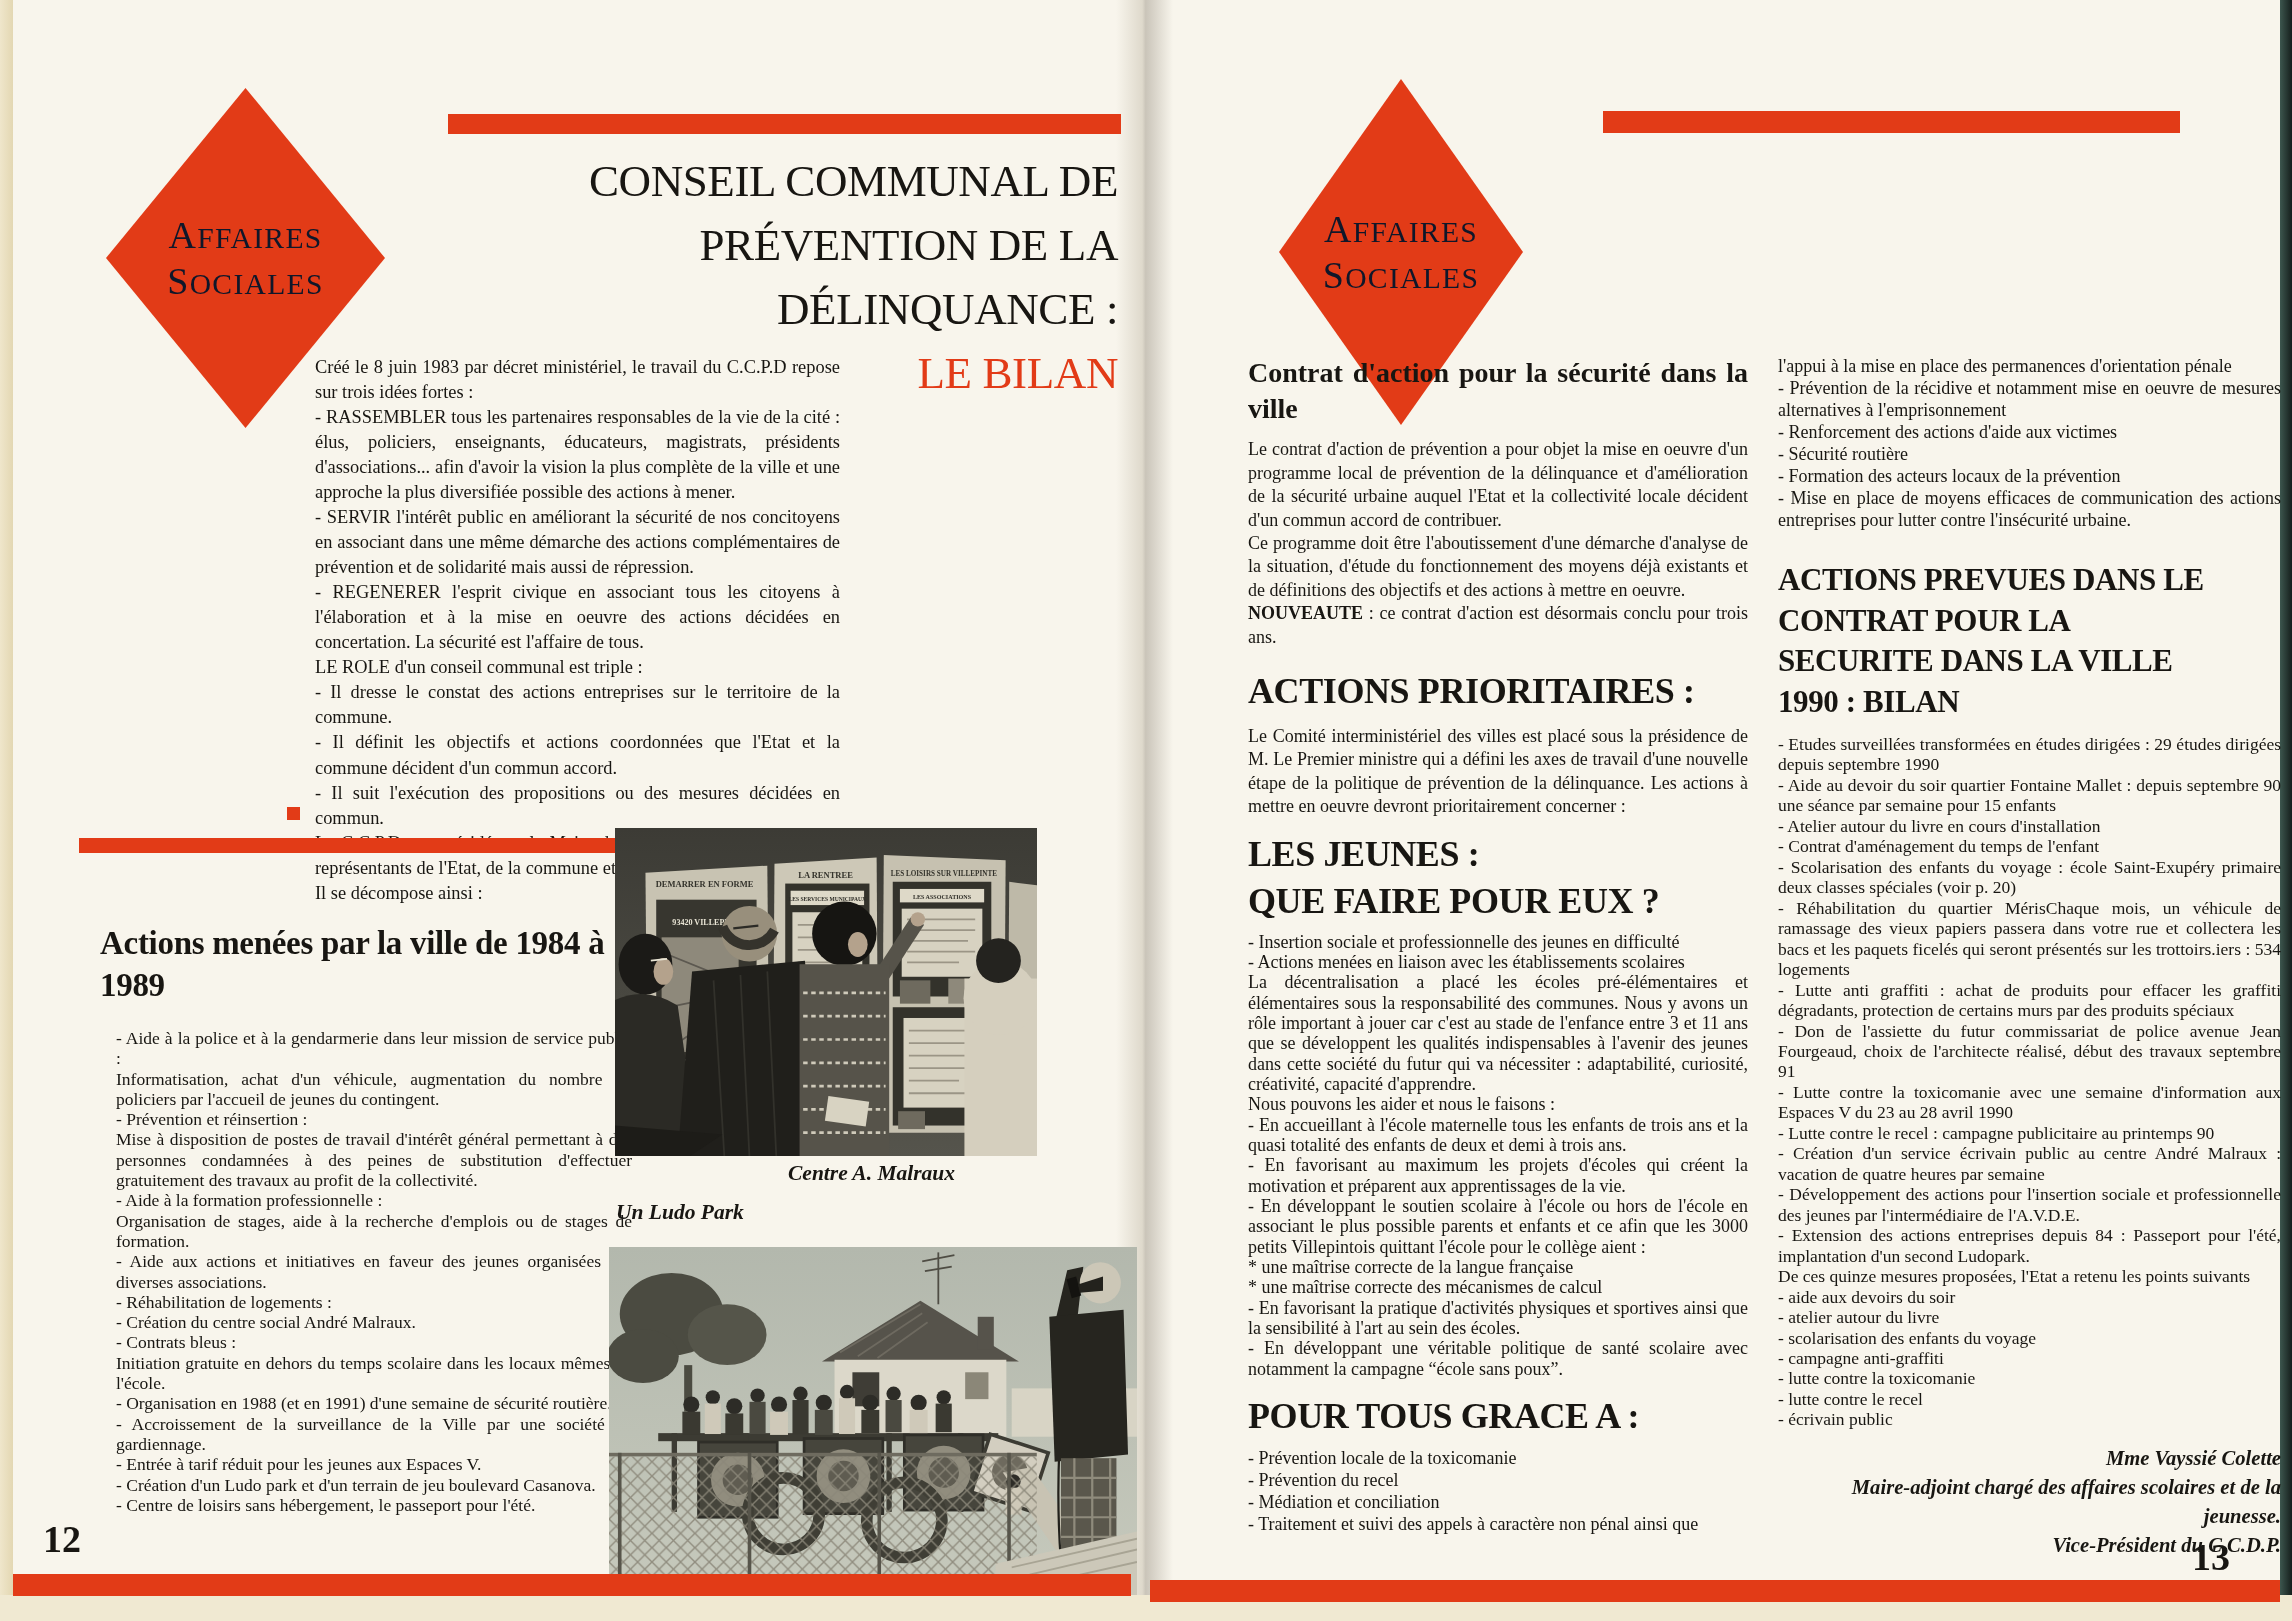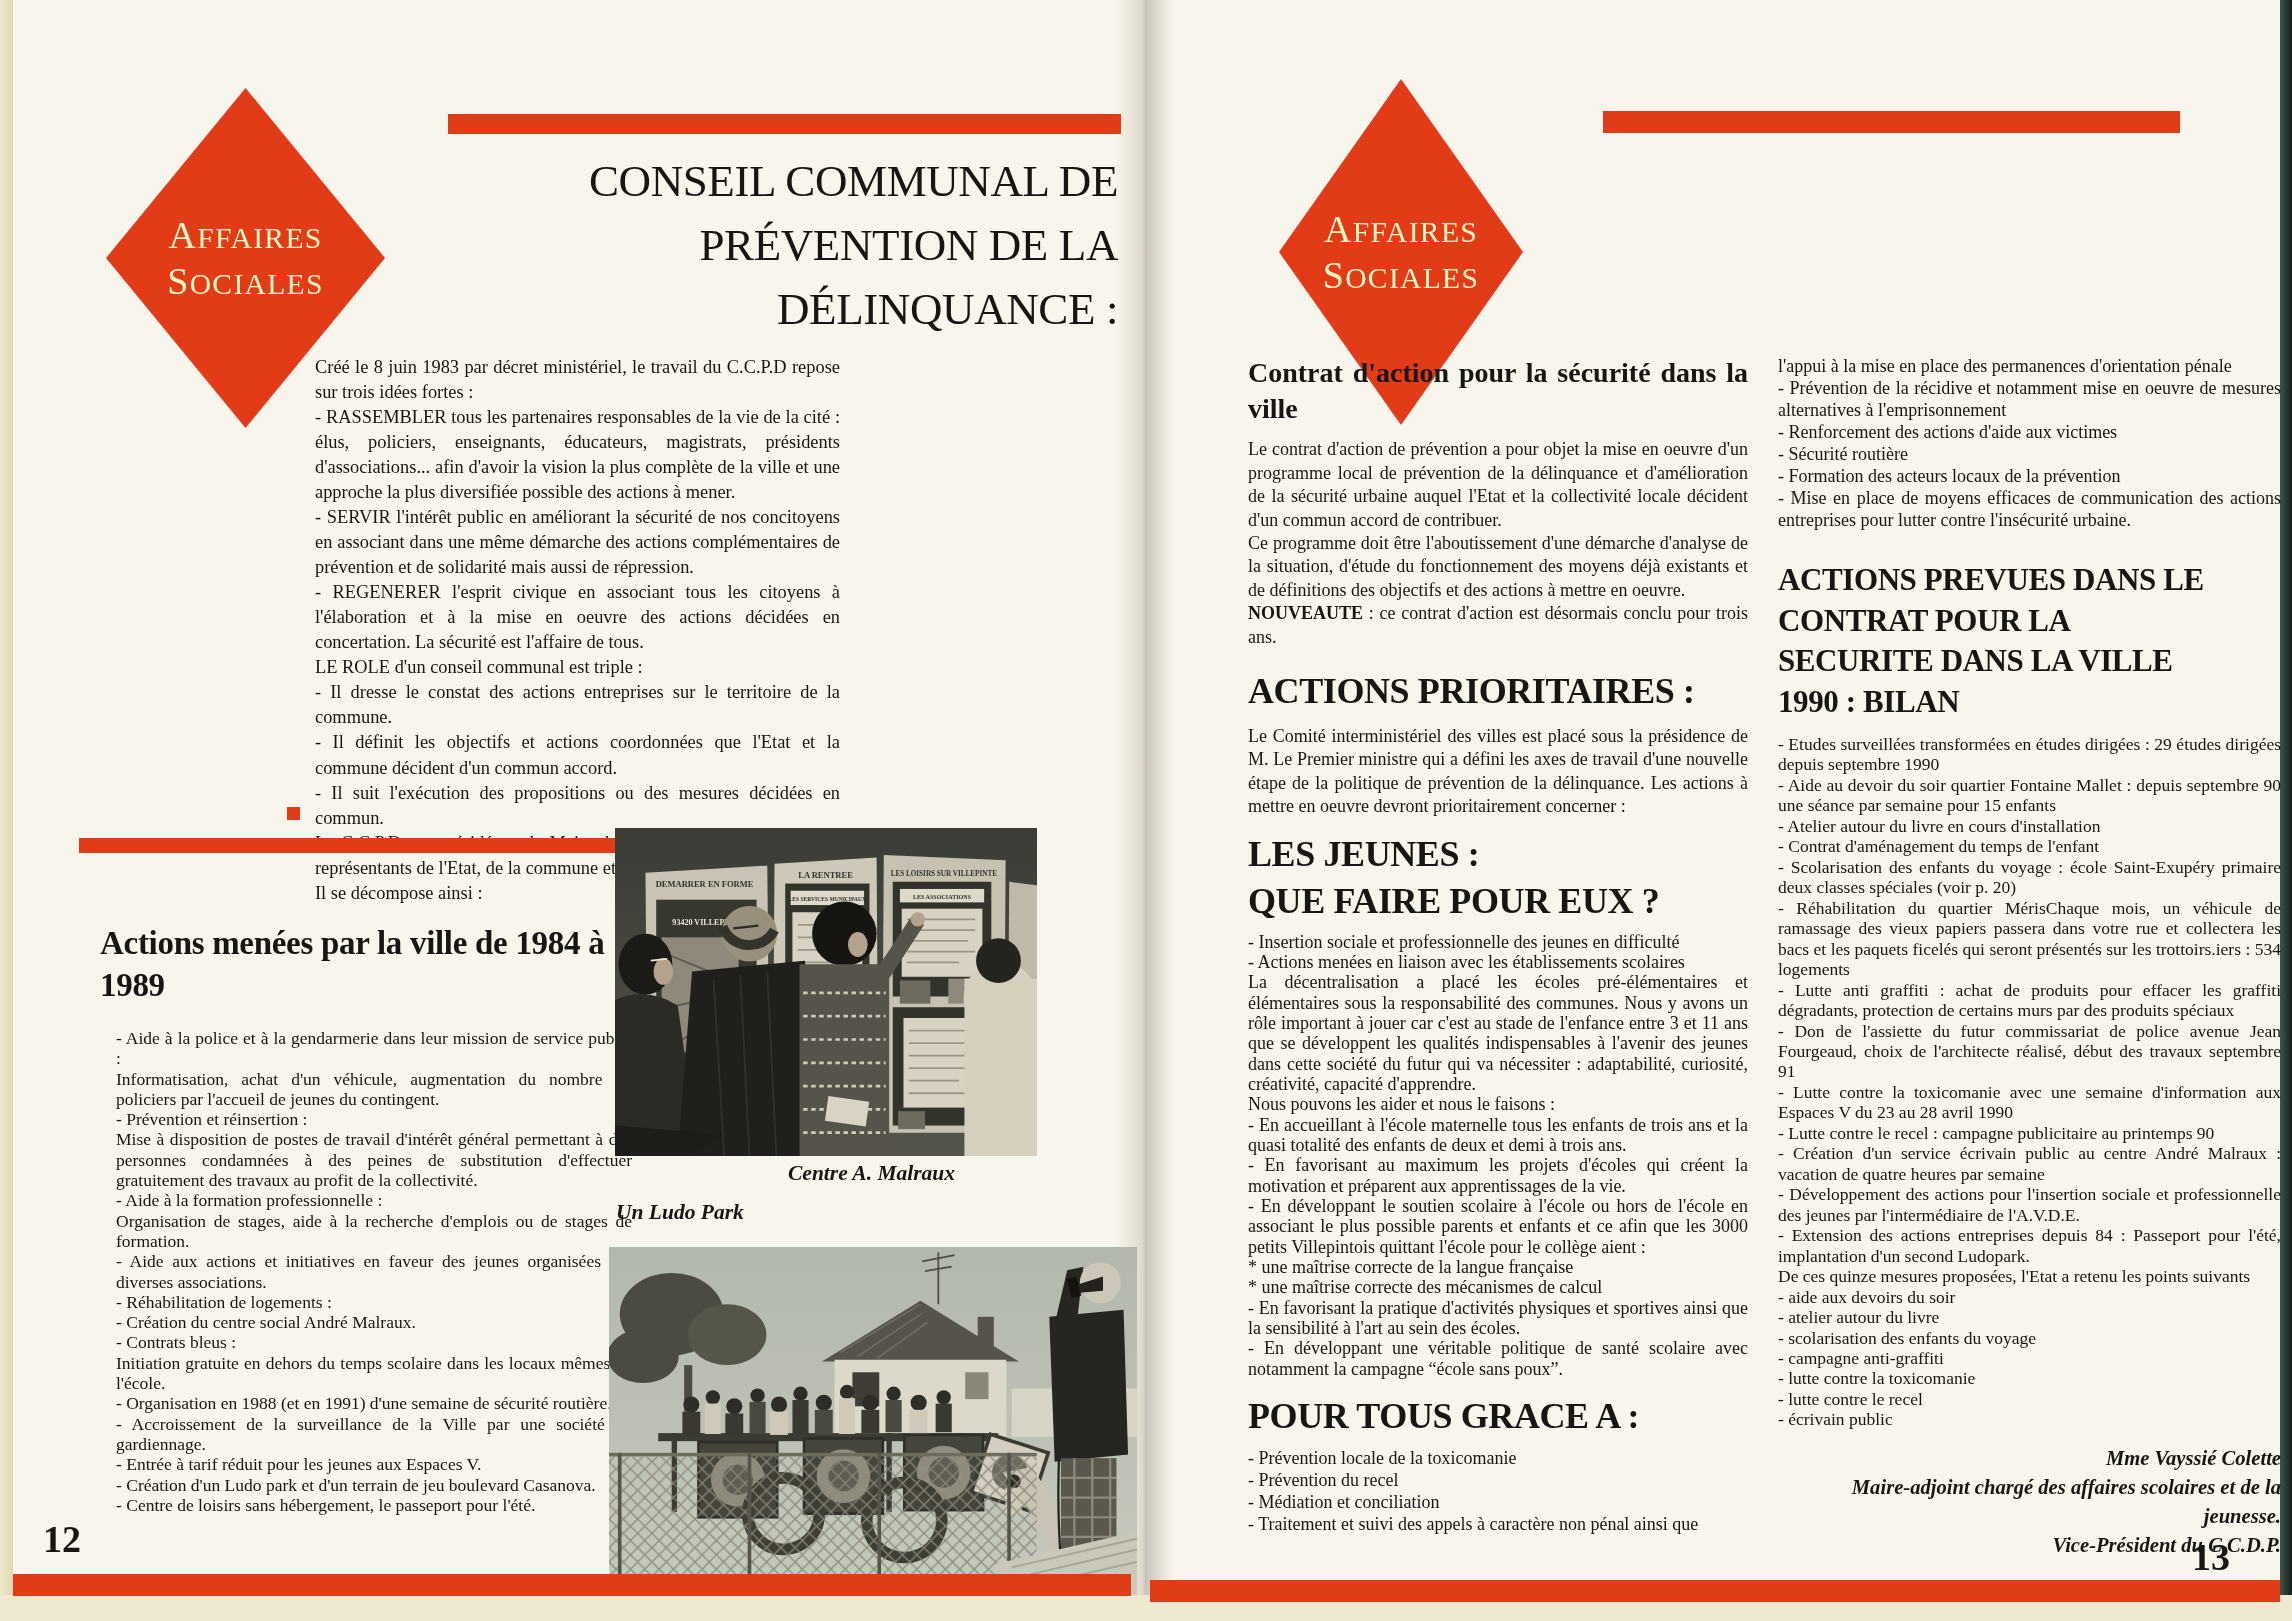--- a/index.html
+++ b/index.html
@@ -8,21 +8,21 @@
   .abs{position:absolute;}
   
   .edge-left{left:0;top:0;width:12.5px;height:1621px;background:linear-gradient(90deg,#efe6cb,#e3d7b2);}
   .edge-right{left:2280px;top:0;width:12.5px;height:1621px;background:linear-gradient(90deg,#3d564e,#121a18);}
   .gutter{left:1116px;top:0;width:57px;height:1621px;
           background:linear-gradient(90deg,rgba(120,105,75,0) 0%,rgba(120,105,75,.20) 46%,rgba(70,58,40,.26) 52%,rgba(120,105,75,0) 100%);}
   .bottom-cream{left:0;top:1595px;width:2293px;height:26px;background:#f0e9d2;z-index:4;}
   .redbar{background:#e23b17;}
   
   .diamond{background:#e23b17;clip-path:polygon(50% 0,100% 50%,50% 100%,0 50%);
-           display:flex;flex-direction:column;align-items:center;justify-content:center;color:#fef9c3;}
+           display:flex;flex-direction:column;align-items:center;justify-content:center;color:#0f172a;}
   .dline{font-size:29.6px;line-height:1.22;letter-spacing:1.3px;}
   .dline::first-letter{font-size:38px;}
   
   .title-line{font-size:45px;font-weight:normal;line-height:64px;text-align:right;letter-spacing:-0.4px;}
   .title-red{color:#e23b17;}
   
   .p-intro,.p-tight,.p-colA,.p-jeunes,.p-cb,.p-cbtop,.h-big-line,.h-bilan-line,.sig-line{margin:0;}
   .p-intro{font-size:18.4px;line-height:1.36;text-align:justify;}
   .p-tight{font-size:17.5px;line-height:1.16;text-align:justify;}
   .p-colA{font-size:18px;line-height:1.3;text-align:justify;}
@@ -57,20 +57,21 @@
   </div>
 
   <div class="abs redbar" style="left:448px;top:114px;width:673px;height:19.7px;"></div>
 
   <div class="abs" style="left:376px;top:149px;width:742px;">
     <div>
         <div class="title-line">CONSEIL COMMUNAL DE</div>
         <div class="title-line">PRÉVENTION DE LA</div>
         <div class="title-line">DÉLINQUANCE :</div>
       </div>
+    <div class="title-line title-red">LE BILAN</div>
   </div>
 
   <div class="abs" style="left:315px;top:355px;width:525px;">
       <div class="p-intro">Créé le 8 juin 1983 par décret ministériel, le travail du C.C.P.D repose sur trois idées fortes :</div>
       <div class="p-intro">- RASSEMBLER tous les partenaires responsables de la vie de la cité : élus, policiers, enseignants, éducateurs, magistrats, présidents d'associations... afin d'avoir la vision la plus complète de la ville et une approche la plus diversifiée possible des actions à mener.</div>
       <div class="p-intro">- SERVIR l'intérêt public en améliorant la sécurité de nos concitoyens en associant dans une même démarche des actions complémentaires de prévention et de solidarité mais aussi de répression.</div>
       <div class="p-intro">- REGENERER l'esprit civique en associant tous les citoyens à l'élaboration et à la mise en oeuvre des actions décidées en concertation. La sécurité est l'affaire de tous.</div>
       <div class="p-intro">LE ROLE d'un conseil communal est triple :</div>
       <div class="p-intro">- Il dresse le constat des actions entreprises sur le territoire de la commune.</div>
       <div class="p-intro">- Il définit les objectifs et actions coordonnées que l'Etat et la commune décident d'un commun accord.</div>

